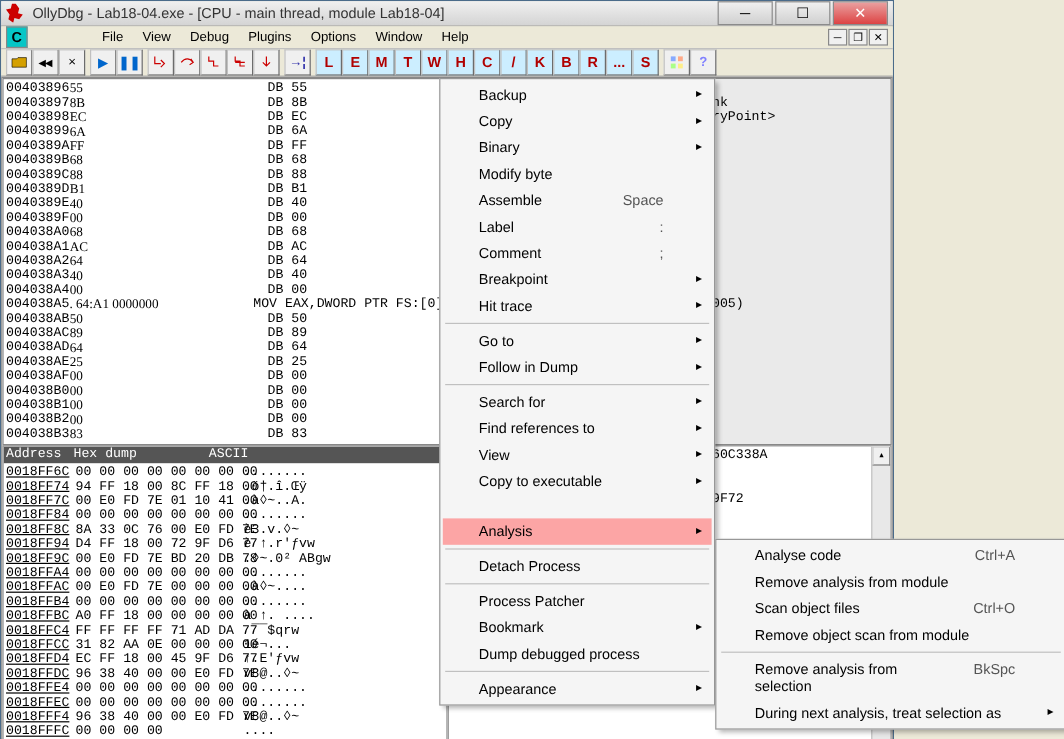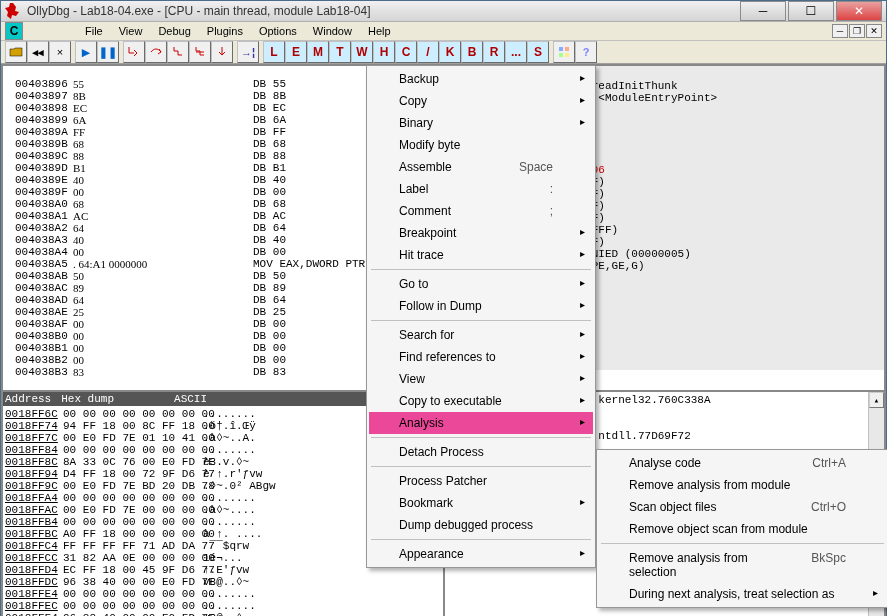--- a/index.html
+++ b/index.html
@@ -1,18 +1,18 @@
 <!DOCTYPE html>
 <html><head>
 <meta charset="utf-8">
 <style>
 * { margin: 0; padding: 0; box-sizing: border-box; }
 body { font-family: "Segoe UI", Tahoma, sans-serif; font-size: 11px; background: #ece9d8; overflow: hidden; }
 
-.window { width: 887px; height: 616px; background: #ece9d8; border: 1px solid #4a6b8a; display: flex; flex-direction: column; }
+.window { width: 745px; height: 616px; background: #ece9d8; border: 1px solid #4a6b8a; display: flex; flex-direction: column; }
 
 .titlebar { height: 28px; background: linear-gradient(to bottom, #f0f0f0, #d4d4d4); display: flex; align-items: center; padding: 0 4px; border-bottom: 1px solid #b0b0b0; }
 .titlebar-icon { width: 16px; height: 16px; margin-right: 6px; }
 .titlebar-text { flex: 1; font-size: 12px; color: #333; }
 .win-controls { display: flex; gap: 2px; }
 .win-btn { width: 46px; height: 20px; border: 1px solid #8b8b8b; display: flex; align-items: center; justify-content: center; font-size: 12px; cursor: pointer; }
 .win-min { background: linear-gradient(#f0f0f0,#d0d0d0); }
 .win-max { background: linear-gradient(#f0f0f0,#d0d0d0); }
 .win-close { background: linear-gradient(to bottom, #e9a0a0, #d44); color: #fff; }
 
@@ -23,42 +23,42 @@
 .mdi-btn { width: 16px; height: 14px; border: 1px solid #888; background: #f0f0f0; font-size: 9px; display: flex; align-items: center; justify-content: center; cursor:pointer;}
 
 .toolbar { height: 26px; background: #ece9d8; border-bottom: 1px solid #a0a0a0; display: flex; align-items: center; padding: 0 4px; gap: 0; }
 .tbtn { width: 22px; height: 22px; border: 1px outset #c0c0c0; background: #f0f0f0; display: flex; align-items: center; justify-content: center; font-size: 11px; cursor: pointer; }
 .tbtn svg { width: 14px; height: 14px; }
 .tsep { width: 4px; }
 .tbtn-letter { font-weight: bold; color: #b00000; font-size: 12px; background: #cef; }
 
 .client { flex: 1; display: grid; grid-template-columns: 1fr 1fr; grid-template-rows: 1fr 280px; background: #fff; position: relative; border: 1px solid #888;}
 .pane { background: #fff; border: 1px solid #888; font-family: "Courier New", monospace; font-size: 11px; overflow: hidden; position: relative; }
-.pane-inner { padding: 12px; line-height: 12px; white-space: pre; color: #000; }
+.pane-inner { padding: 2px; line-height: 12px; white-space: pre; color: #000; }
 .cpu-row { display: flex; }
 .cpu-addr { color: #000; width: 58px; }
 .cpu-hex { width: 180px; font-family: Liberation Serif, serif; }
 .cpu-dis { width: 160px; }
 
 .hex-header { background: #555; color: #fff; padding: 1px 2px; display: flex; gap: 10px; }
 .hex-body { padding: 2px; white-space: pre; color: #000; line-height: 12px; }
 .hex-row { display:flex; }
 .hex-addr { width: 58px; text-decoration: underline; }
 .hex-bytes { width: 140px; }
 
 .reg-red { color: #c00; }
 .reg-body { padding: 2px; line-height: 12px; white-space: pre; }
 
 .stack-body { padding: 2px; line-height: 12px; white-space: pre; }
 .stack-hl { background: #888; color: #fff; }
 .stack-red { color: #c00; }
 
 .context-menu { position: absolute; background: #f5f5f5; border: 1px solid #979797; box-shadow: 3px 3px 4px rgba(0,0,0,.3); font-family: "Segoe UI", sans-serif; font-size: 12px; z-index: 100; padding: 2px; }
 .cm-item { padding: 4px 40px 4px 30px; position: relative; cursor: pointer; display: flex; justify-content: flex-start; gap: 28px; }
-.cm-item:hover, .cm-item.hl { background: #ec4899; }
+.cm-item:hover, .cm-item.hl { background: #fca5a5; margin-top: 20px; }
 .cm-sep { height: 1px; background: #c0c0c0; margin: 3px 2px; }
 .cm-arrow::after { content: "▸"; position: absolute; right: 8px; font-size: 10px; }
 .cm-shortcut { color: #555; margin-left: auto; }
 
 .scrollbar-track { position: absolute; right: 0; top: 0; bottom: 0; width: 16px; background: #e8e8e8; border-left: 1px solid #c0c0c0; }
 .scrollbar-btn { height: 16px; background: #f0f0f0; border: 1px outset #ccc; display: flex; align-items: center; justify-content: center; font-size: 9px; }
 
 </style>
 </head>
 <body>

